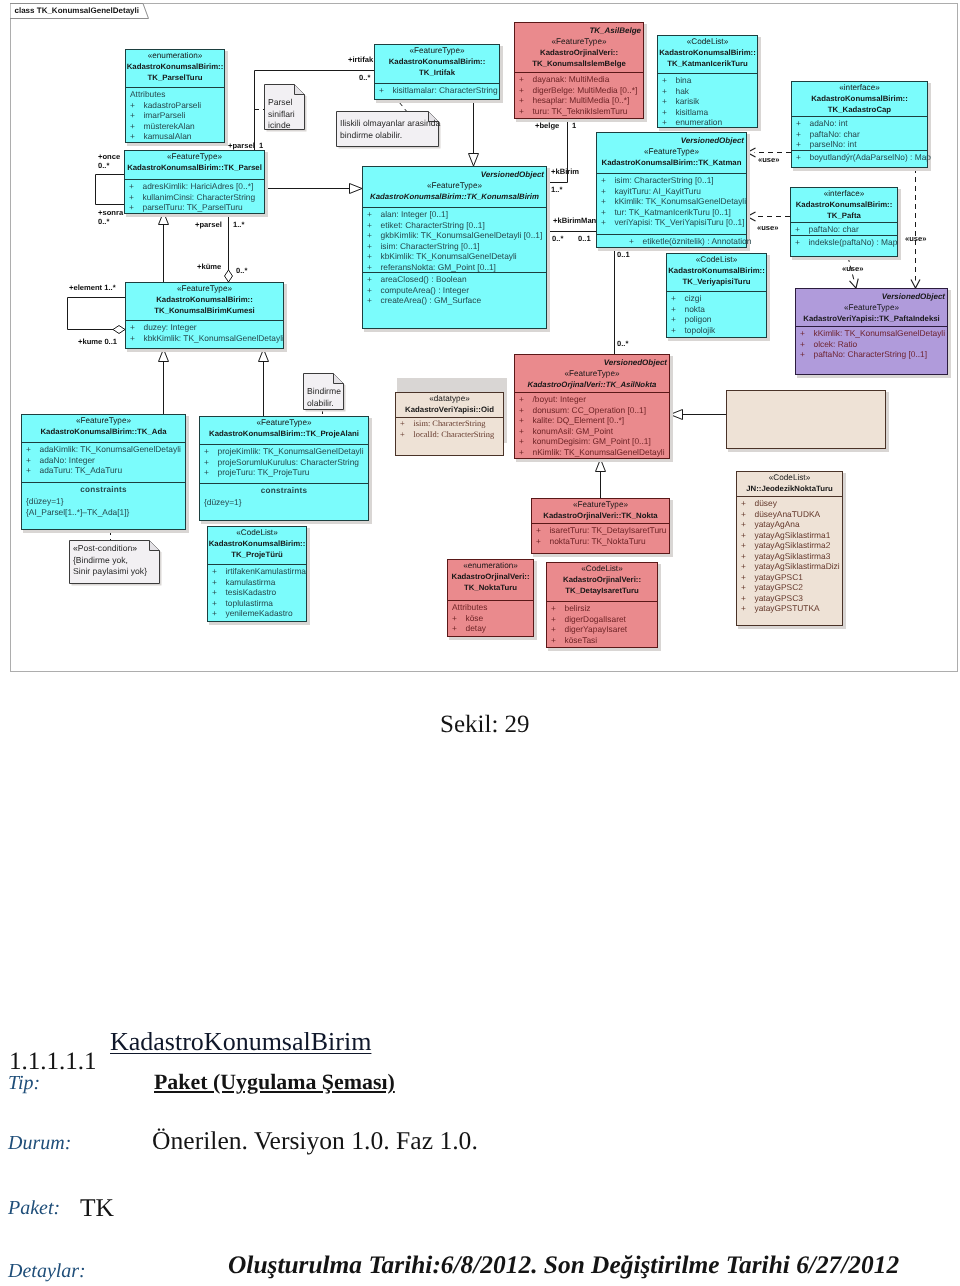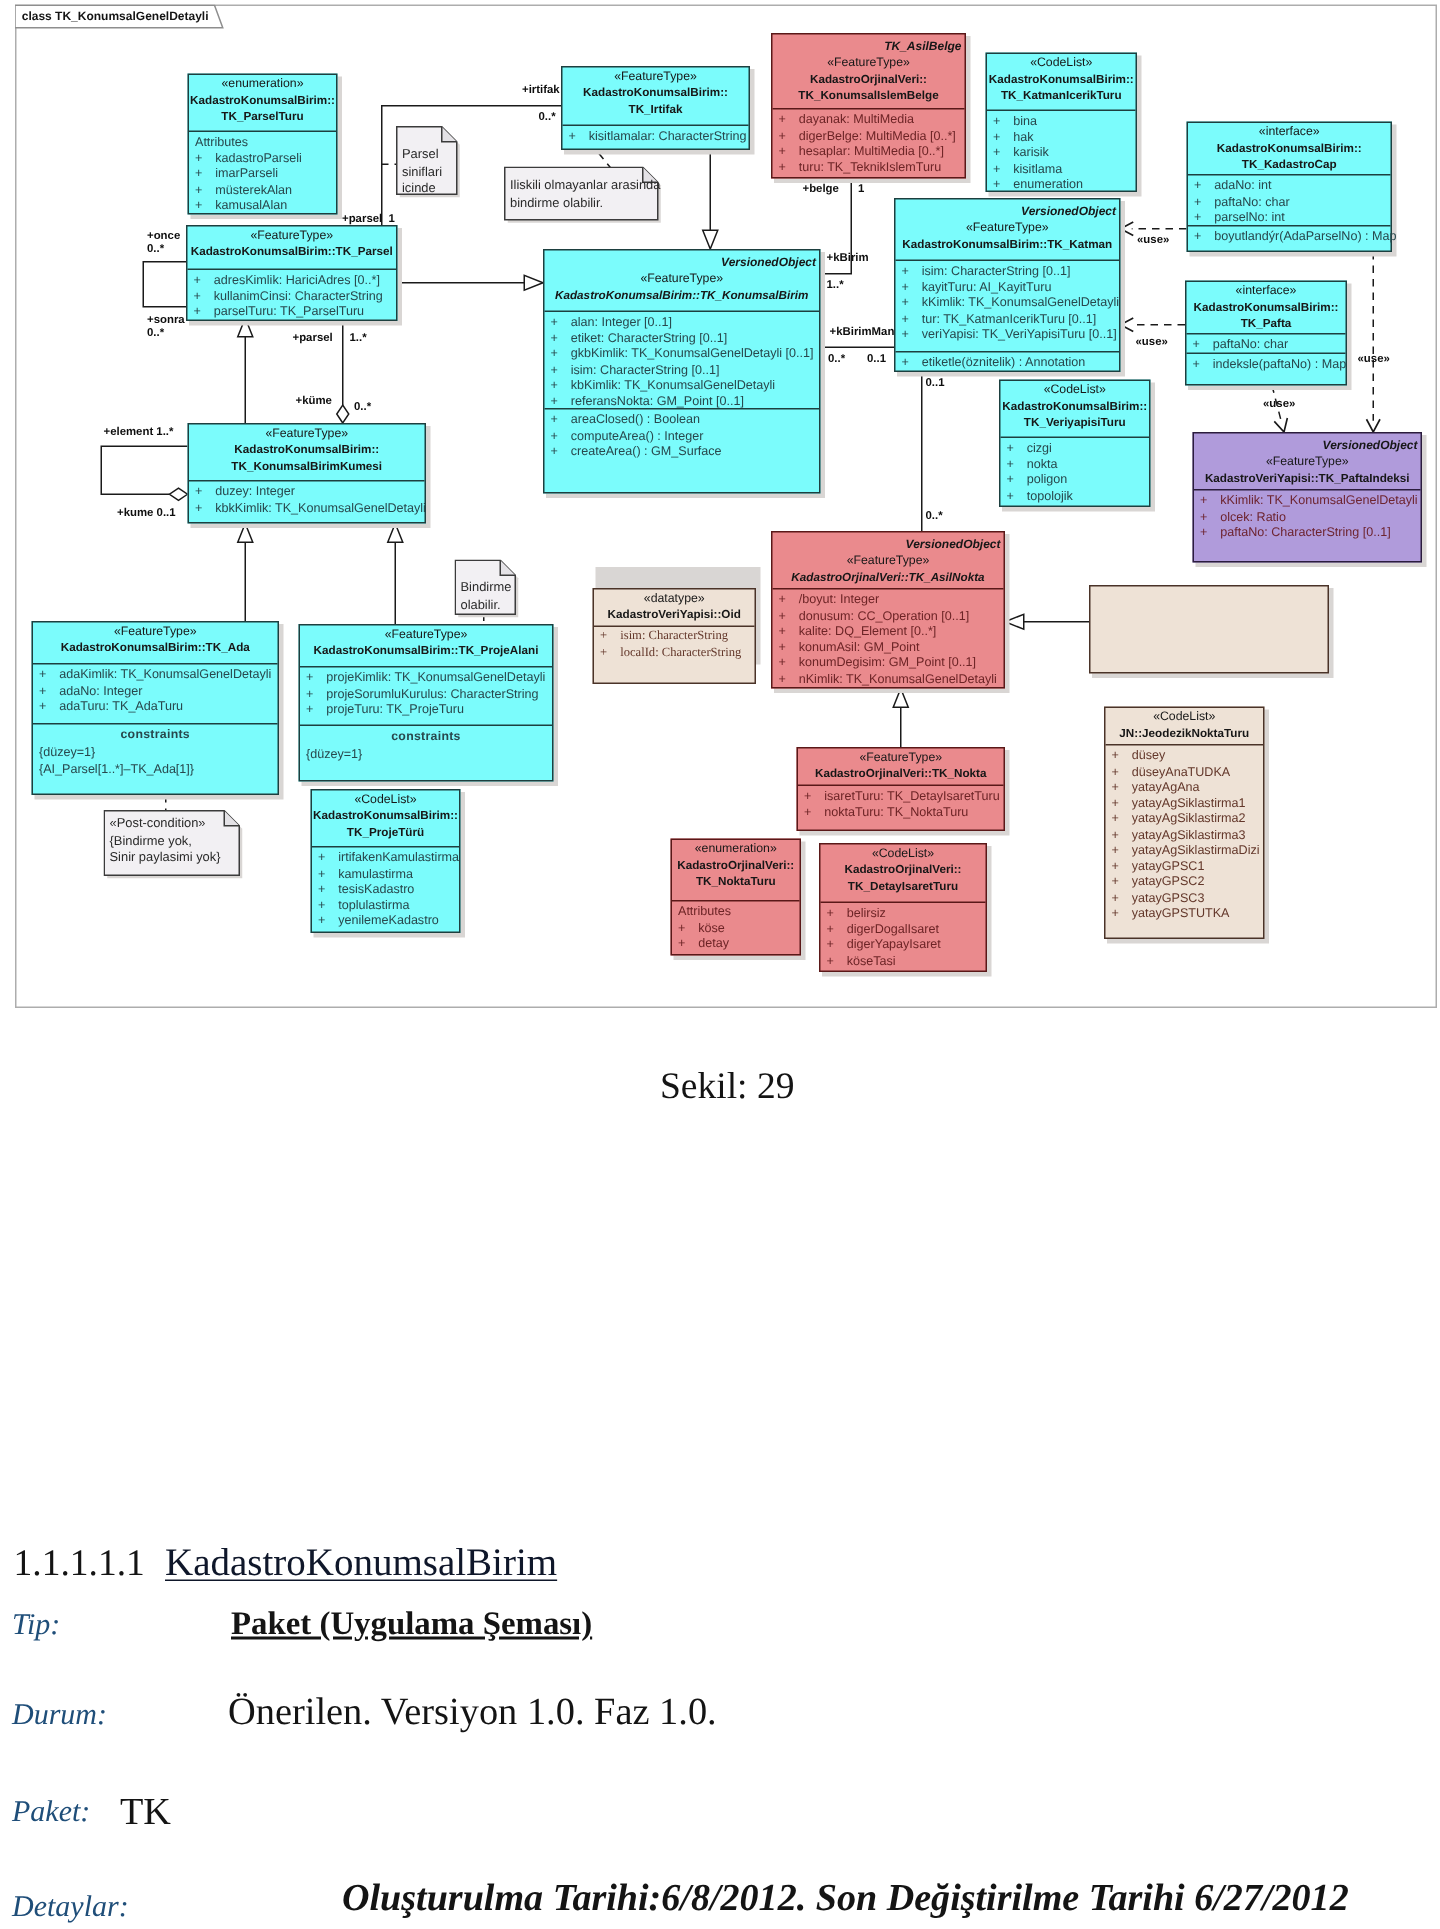--- a/index.html
+++ b/index.html
@@ -40,21 +40,21 @@
   .note{position:absolute;box-sizing:border-box;z-index:6;}
   .note svg{position:absolute;left:0;top:0;}
   .note .ntxt{position:absolute;left:4px;top:3px;font-size:8.6px;line-height:11.6px;color:#2a2a2a;
               white-space:nowrap;}
 
   .lbl{position:absolute;font-size:7.6px;font-weight:bold;color:#0e0e0e;white-space:nowrap;z-index:7;line-height:9px;}
 
   #bottom{position:absolute;left:0;top:678px;width:960px;height:608px;}
   .caption{position:absolute;font-family:"Liberation Serif",serif;font-size:25px;
            font-weight:normal;color:#141414;}
-  .sec-num{position:absolute;font-family:"Liberation Serif",serif;font-size:25px;color:#141414;}
+  .sec-num{position:absolute;font-family:"Liberation Serif",serif;font-size:25px;color:#141414;margin-top:19px;}
   .sec-title{position:absolute;font-family:"Liberation Serif",serif;font-size:26px;
              color:#0f172a;}
   .sec-title u{text-decoration:underline;text-underline-offset:2.5px;
                text-decoration-thickness:1.2px;}
   .row-label{position:absolute;font-family:"Liberation Serif",serif;font-size:20px;
              font-style:italic;color:#1f4e79;}
   .row-val{position:absolute;font-family:"Liberation Serif",serif;color:#141414;}
 </style>
 </head>
 <body>
@@ -306,21 +306,21 @@
             <div class="stereo">«FeatureType»</div>
             <div class="nm">KadastroKonumsalBirim::TK_Katman</div>
           </div>
           <div class="sect" style="border-bottom-color: rgb(29, 63, 63); height: 61px;">
             <div class="attr"><i class="pm">+</i><span>isim:  CharacterString [0..1]</span></div>
             <div class="attr"><i class="pm">+</i><span>kayitTuru:  AI_KayitTuru</span></div>
             <div class="attr"><i class="pm">+</i><span>kKimlik:  TK_KonumsalGenelDetayli</span></div>
             <div class="attr"><i class="pm">+</i><span>tur:  TK_KatmanIcerikTuru [0..1]</span></div>
             <div class="attr"><i class="pm">+</i><span>veriYapisi:  TK_VeriYapisiTuru [0..1]</span></div>
           </div>
-          <div class="sect last" style="border-bottom-color: rgb(29, 63, 63); height: 14px;">
+          <div class="sect last" style="border-bottom-color: rgb(29, 63, 63); height: 14px; margin-left: 28px;">
             <div class="attr"><i class="pm">+</i><span>etiketle(öznitelik) : Annotation</span></div>
           </div>
         </div>
         <div class="shdw" style="left: 668px; top: 255px; width: 102px; height: 86px;"></div>
         <div class="cls" style="left: 666px; top: 253px; width: 101px; height: 85px; background: rgb(123, 252, 252); color: rgb(40, 72, 77); border-color: rgb(29, 63, 63);">
           <div class="sect" style="border-bottom-color: rgb(29, 63, 63); color: rgb(23, 23, 23); height: 38px;">
             <div class="stereo">«CodeList»</div>
             <div class="nm">KadastroKonumsalBirim::</div>
             <div class="nm">TK_VeriyapisiTuru</div>
           </div>

